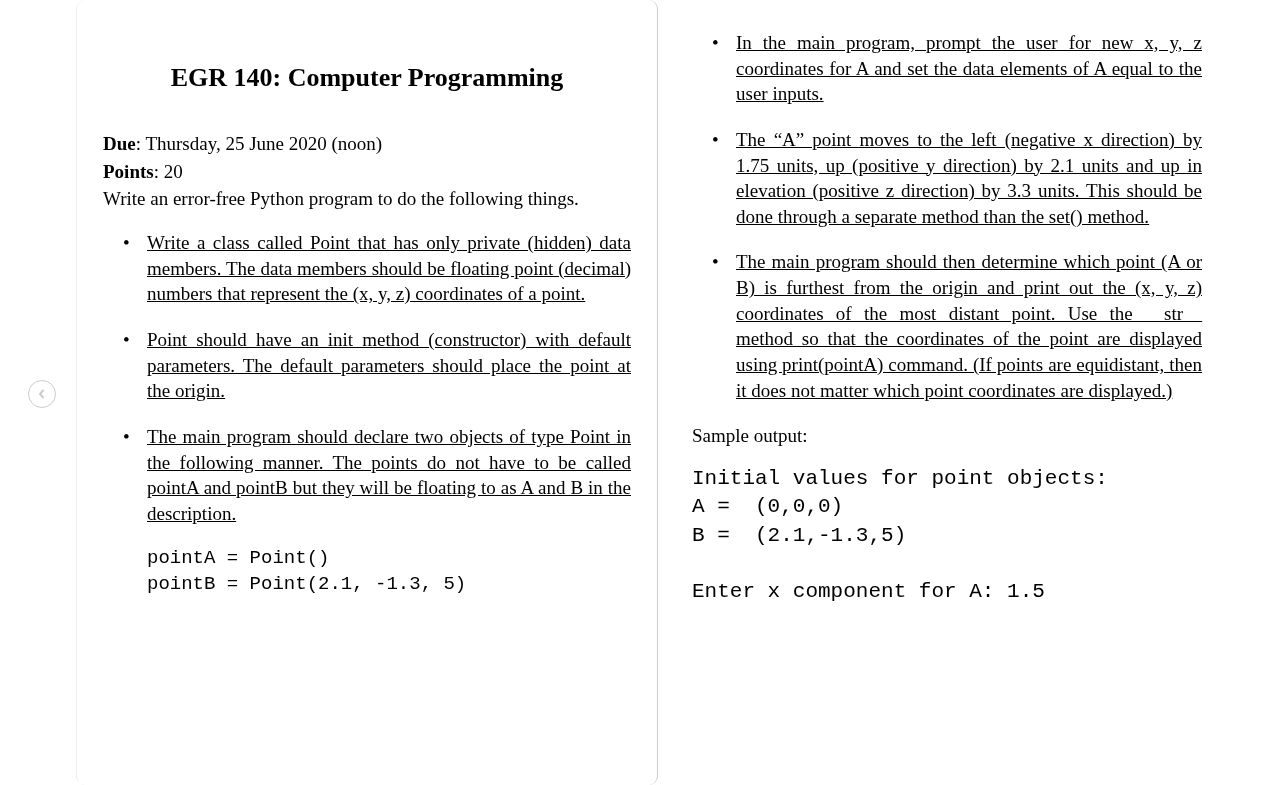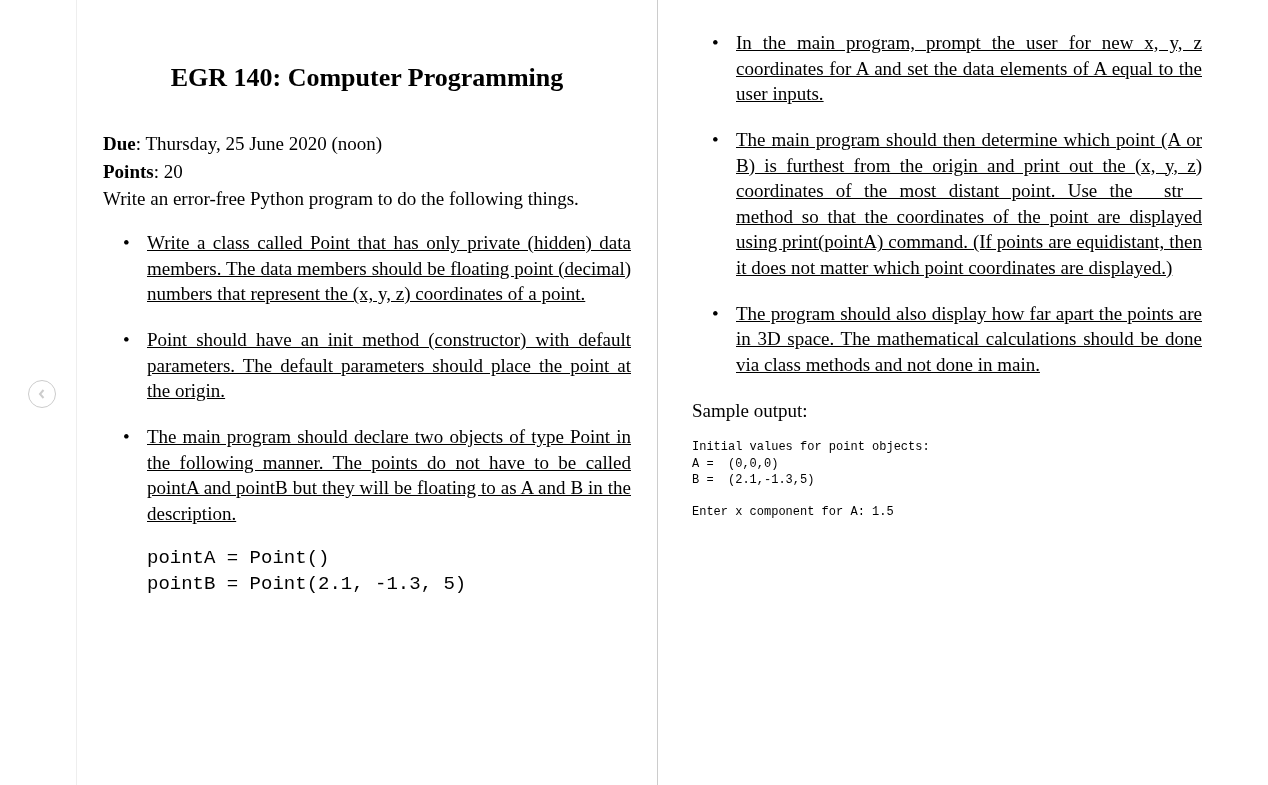--- a/index.html
+++ b/index.html
@@ -51,20 +51,21 @@
     }
     .column {
       padding: 30px 26px 0 26px;
       overflow: hidden;
     }
     .col-left {
       width: 582px;
       border-right: 1px solid #ccc;
       border-left: 1px solid #eee;
       padding-top: 60px;
+      border-radius: 9px;
     }
     .col-right {
       width: 570px;
       padding-left: 34px;
       padding-top: 30px;
     }
     h1.title {
       font-size: 26px;
       font-weight: bold;
       text-align: center;
@@ -112,21 +113,21 @@
       margin-bottom: 18px;
       padding-left: 44px;
       line-height: 1.35;
     }
     .sample-label {
       margin-top: 18px;
       margin-bottom: 16px;
     }
     .sample-output {
       font-family: "Courier New", Courier, monospace;
-      font-size: 12px;
+      font-size: 21px;
       white-space: pre;
       line-height: 1.35;
     }
   </style>
 </head>
 <body>
 
 <div class="nav-arrow">
   <svg viewBox="0 0 10 10">
       <path d="M6.5 1 L3 5 L6.5 9"></path>
@@ -156,22 +157,22 @@
       <li>The main program should declare two objects of type Point in the following manner. The points do not have to be called pointA and pointB but they will be floating to as A and B in the description.</li>
     </ul>
 
     <div class="codeblock">pointA = Point()
 pointB = Point(2.1, -1.3, 5)</div>
   </div>
 
   <div class="column col-right">
     <ul class="bullets">
       <li>In the main program, prompt the user for new x, y, z coordinates for A and set the data elements of A equal to the user inputs.</li>
+      <li>The “A” point moves to the left (negative x direction) by 1.75 units, up (positive y direction) by 2.1 units and up in elevation (positive z direction) by 3.3 units. This should be done through a separate method than the set() method.</li>
       <li>The main program should then determine which point (A or B) is furthest from the origin and print out the (x, y, z) coordinates of the most distant point. Use the __str__ method so that the coordinates of the point are displayed using print(pointA) command. (If points are equidistant, then it does not matter which point coordinates are displayed.)</li>
-      <li>The program should also display how far apart the points are in 3D space. The mathematical calculations should be done via class methods and not done in main.</li>
     </ul>
 
     <div class="sample-label">Sample output:</div>
     <div class="sample-output">Initial values for point objects:
 A =  (0,0,0)
 B =  (2.1,-1.3,5)
 
 Enter x component for A: 1.5</div>
   </div>
 

